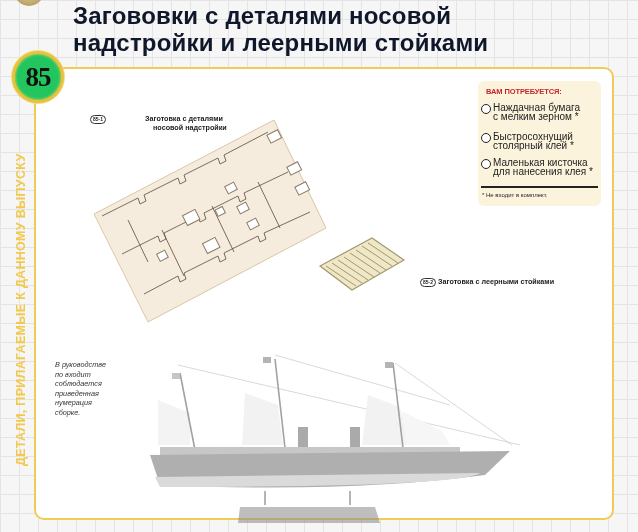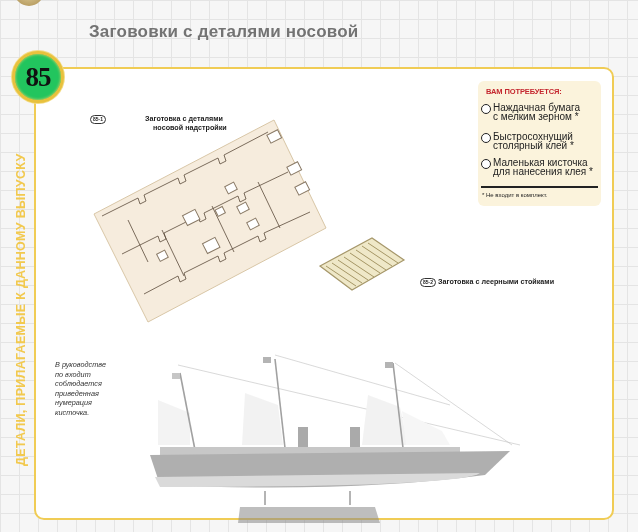--- a/index.html
+++ b/index.html
@@ -11,23 +11,23 @@
       linear-gradient(to bottom, #e4e4e4 1px, transparent 1px);
     background-size: 19px 19px;
     font-family: "Liberation Sans", sans-serif;
   }
   .top-badge {
     position:absolute; left:14px; top:-14px; width:30px; height:20px;
     border-radius:0 0 15px 15px;
     background: radial-gradient(circle at 50% 20%, #e8d9a8, #a8894a);
   }
   .title {
-    position:absolute; left:73px; top:2px; margin:16px;
+    position:absolute; left:73px; top:2px; margin:0;
     font-family:"Liberation Sans", sans-serif; font-weight:bold;
-    font-size:17px; line-height:27px; color:#737373; letter-spacing:0.2px;
+    font-size:24px; line-height:27px; color:#0f172a; letter-spacing:0.2px;
   }
   .title span { display:block; }
   .issue-circle {
     position:absolute; left:12px; top:51px; width:46px; height:46px;
     border-radius:50%; background:#22c55e; border:3px solid #e8c13d;
     box-shadow: 0 0 0 1px #f3dc86, inset 0 0 3px #f0d46c;
     display:flex; align-items:center; justify-content:center; z-index:3;
   }
   .issue-circle span {
     font-family:"Liberation Serif", serif; font-weight:bold; font-size:27px; color:#111;
@@ -81,20 +81,21 @@
   }
   svg { position:absolute; }
 </style>
 </head>
 <body>
 
 <div class="top-badge"></div>
 
 <h1 class="title">
   <span>Загововки с деталями носовой</span>
+  <span>надстройки и леерными стойками</span>
 </h1>
 
 <div class="panel"></div>
 
 <div class="issue-circle">
   <span>85</span>
 </div>
 
 <div class="side-label">ДЕТАЛИ, ПРИЛАГАЕМЫЕ К ДАННОМУ ВЫПУСКУ</div>
 
@@ -176,21 +177,21 @@
   <div class="req-line"></div>
   <div class="req-note">* Не входит в комплект.</div>
 </div>
 
 <div class="note">
   <div>В руководстве</div>
   <div>по входит</div>
   <div>соблюдается</div>
   <div>приведенная</div>
   <div>нумерация</div>
-  <div>кисточка.</div>
+  <div>сборке.</div>
 </div>
 
 <svg width="400" height="180" style="left:150px;top:345px;opacity:0.55" viewBox="0 0 400 180">
   <g stroke="#8c8c8c" stroke-width="0.6" fill="none">
     <line x1="28" y1="20" x2="370" y2="100"></line>
     <line x1="125" y1="10" x2="300" y2="60"></line>
     <line x1="245" y1="18" x2="362" y2="100"></line>
   </g>
   <polygon points="8,55 40,68 40,100 8,100" fill="#eaeaea"></polygon>
   <polygon points="95,48 128,60 133,100 92,100" fill="#e8e8e8"></polygon>

